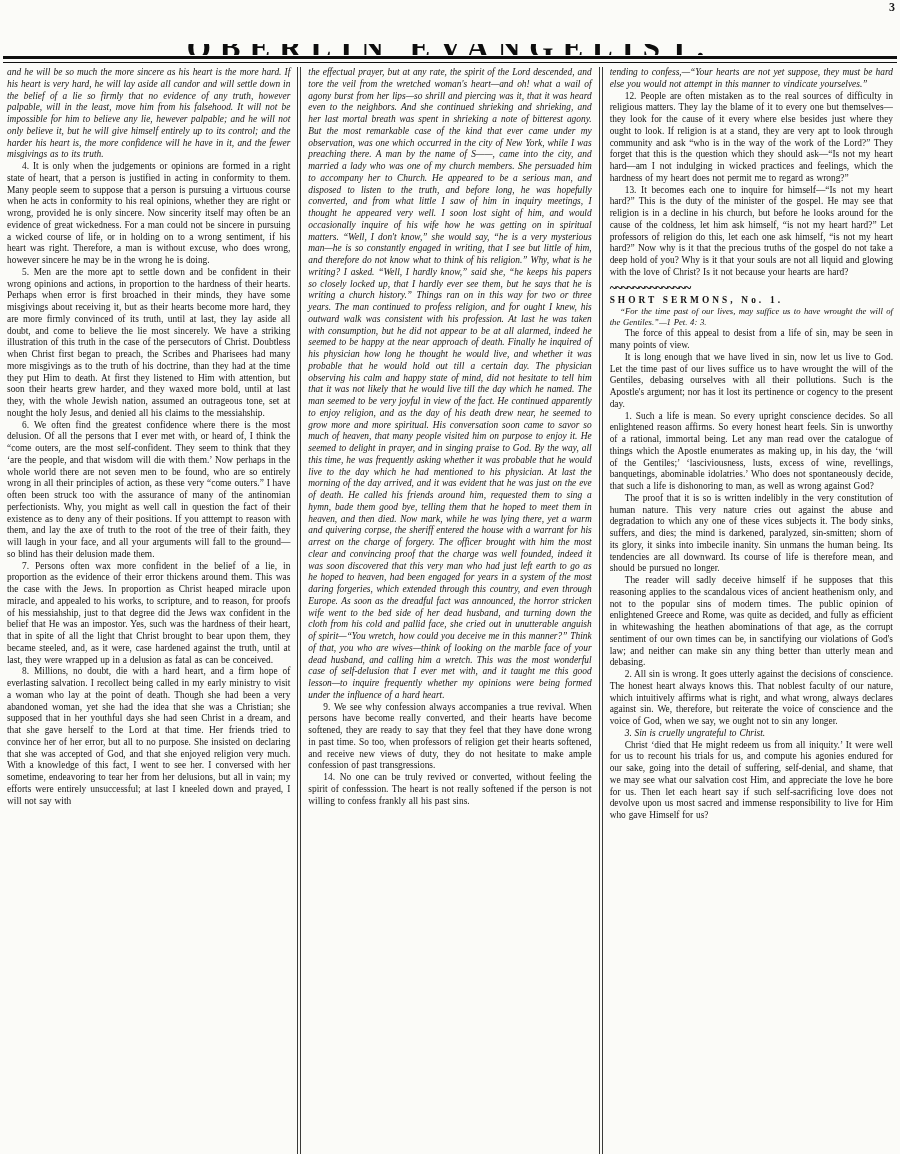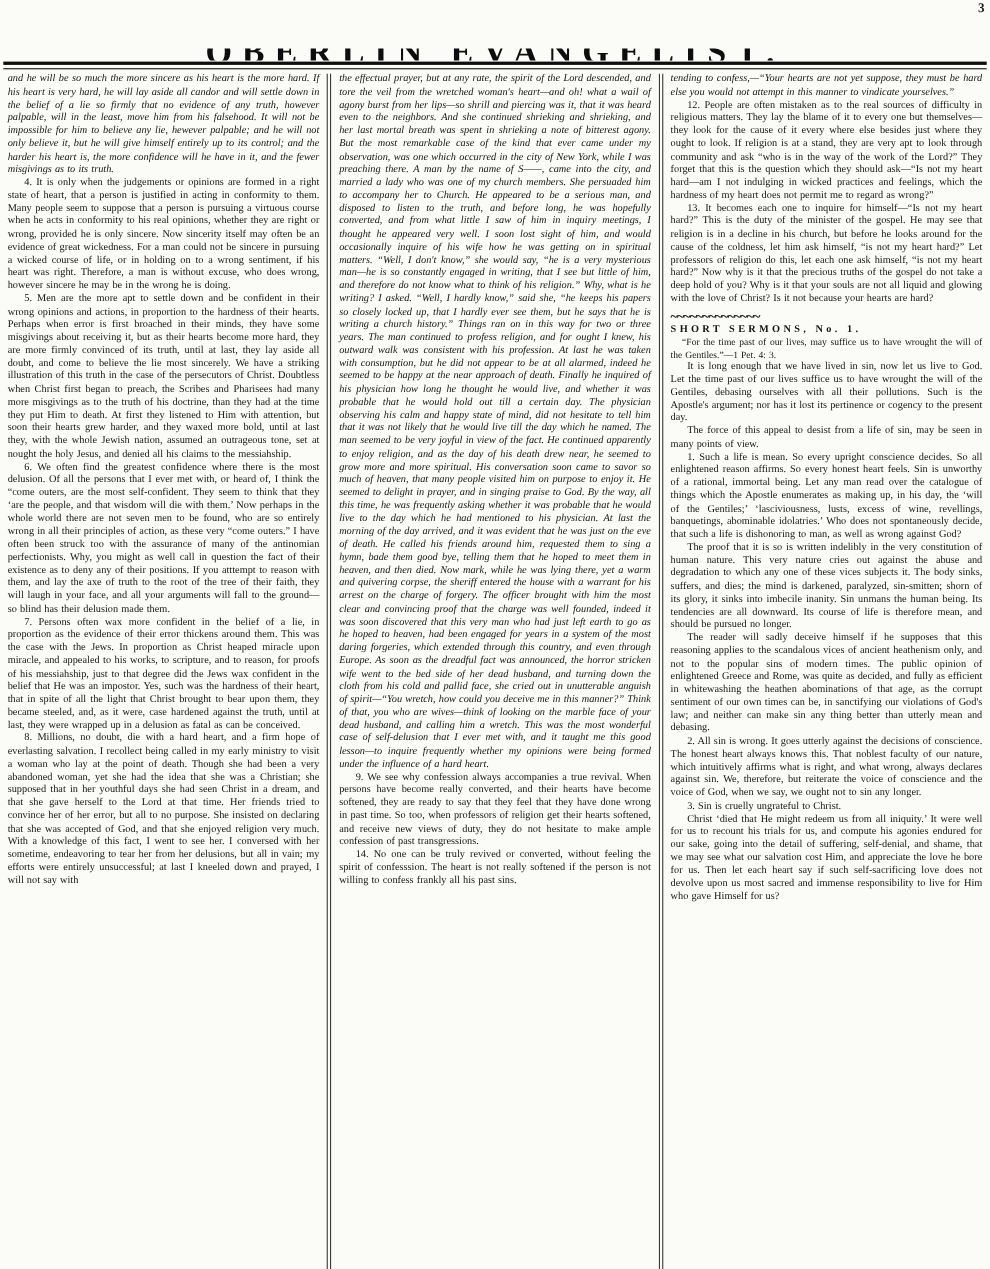--- a/index.html
+++ b/index.html
@@ -45,33 +45,34 @@
   .col + .col{border-left:4px double #3a3a38;}
   .col p{
     margin:0;
     font-size:9.4px;
     line-height:11.75px;
     text-align:justify;
     text-indent:1.6em;
     word-spacing:.5px;
   }
   .col p.noindent{text-indent:0;font-style:italic;}
-  .col p.ital-head{text-indent:1.6em;}
+  .col p.ital-head{font-style:italic;text-indent:1.6em;}
   .sermon-heading{
     margin:9px 0 5px 0;
     text-align:center;
     font-size:12.5px;
     font-weight:bold;
     letter-spacing:3px;
     text-indent:0 !important;
   }
   .scripture-quote{
     font-size:8.7px !important;
     line-height:11px !important;
     text-indent:1.2em !important;
+    font-style:italic;
   }
   .ornament{
     text-align:center;
     margin:4px 0 2px 0 !important;
     text-indent:0 !important;
     font-weight:bold;
     font-size:13px !important;
     letter-spacing:-1px;
     line-height:10px !important;
   }
@@ -99,22 +100,22 @@
         <p class="">9. We see why confession always accompanies a true revival.  When persons have become really converted, and their hearts have become softened, they are ready to say that they feel that they have done wrong in past time.  So too, when professors of religion get their hearts softened, and receive new views of duty, they do not hesitate to make ample confession of past transgressions.</p>
         <p class="">14. No one can be truly revived or converted, without feeling the spirit of confesssion.  The heart is not really softened if the person is not willing to confess frankly all his past sins.</p>
       </div>
     <div class="col" id="col-2">
         <p class="noindent">tending to confess,—“Your hearts are not yet suppose, they must be hard else you would not attempt in this manner to vindicate yourselves.”</p>
         <p class="">12. People are often mistaken as to the real sources of difficulty in religious matters.  They lay the blame of it to every one but themselves—they look for the cause of it every where else besides just where they ought to look.  If religion is at a stand, they are very apt to look through community and ask “who is in the way of the work of the Lord?”  They forget that this is the question which they should ask—“Is not my heart hard—am I not indulging in wicked practices and feelings, which the hardness of my heart does not permit me to regard as wrong?”</p>
         <p class="">13. It becomes each one to inquire for himself—“Is not my heart hard?”  This is the duty of the minister of the gospel.  He may see that religion is in a decline in his church, but before he looks around for the cause of the coldness, let him ask himself, “is not my heart hard?”  Let professors of religion do this, let each one ask himself, “is not my heart hard?”  Now why is it that the precious truths of the gospel do not take a deep hold of you?  Why is it that your souls are not all liquid and glowing with the love of Christ? Is it not because your hearts are hard?</p>
         <p class="ornament">~~~~~~~~~~~~~~</p>
         <p class="sermon-heading">SHORT SERMONS, No. 1.</p>
         <p class="scripture-quote">“For the time past of our lives, may suffice us to have wrought the will of the Gentiles.”—1 Pet. 4: 3.</p>
+        <p class="">The force of this appeal to desist from a life of sin, may be seen in many points of view.</p>
         <p class="">It is long enough that we have lived in sin, now let us live to God.  Let the time past of our lives suffice us to have wrought the will of the Gentiles, debasing ourselves with all their pollutions.  Such is the Apostle's argument; nor has it lost its pertinence or cogency to the present day.</p>
-        <p class="">The force of this appeal to desist from a life of sin, may be seen in many points of view.</p>
         <p class="">1. Such a life is mean.  So every upright conscience decides.  So all enlightened reason affirms.  So every honest heart feels.  Sin is unworthy of a rational, immortal being.  Let any man read over the catalogue of things which the Apostle enumerates as making up, in his day, the ‘will of the Gentiles;’ ‘lasciviousness, lusts, excess of wine, revellings, banquetings, abominable idolatries.’  Who does not spontaneously decide, that such a life is dishonoring to man, as well as wrong against God?</p>
         <p class="">The proof that it is so is written indelibly in the very constitution of human nature.  This very nature cries out against the abuse and degradation to which any one of these vices subjects it.  The body sinks, suffers, and dies; the mind is darkened, paralyzed, sin-smitten; shorn of its glory, it sinks into imbecile inanity.  Sin unmans the human being.  Its tendencies are all downward.  Its course of life is therefore mean, and should be pursued no longer.</p>
         <p class="">The reader will sadly deceive himself if he supposes that this reasoning applies to the scandalous vices of ancient heathenism only, and not to the popular sins of modern times.  The public opinion of enlightened Greece and Rome, was quite as decided, and fully as efficient in whitewashing the heathen abominations of that age, as the corrupt sentiment of our own times can be, in sanctifying our violations of God's law; and neither can make sin any thing better than utterly mean and debasing.</p>
         <p class="">2. All sin is wrong.  It goes utterly against the decisions of conscience.  The honest heart always knows this.  That noblest faculty of our nature, which intuitively affirms what is right, and what wrong, always declares against sin.  We, therefore, but reiterate the voice of conscience and the voice of God, when we say, we ought not to sin any longer.</p>
         <p class="ital-head">3. Sin is cruelly ungrateful to Christ.</p>
         <p class="">Christ ‘died that He might redeem us from all iniquity.’  It were well for us to recount his trials for us, and compute his agonies endured for our sake, going into the detail of suffering, self-denial, and shame, that we may see what our salvation cost Him, and appreciate the love he bore for us.  Then let each heart say if such self-sacrificing love does not devolve upon us most sacred and immense responsibility to live for Him who gave Himself for us?</p>
       </div>
   </div>
 </div>
 

